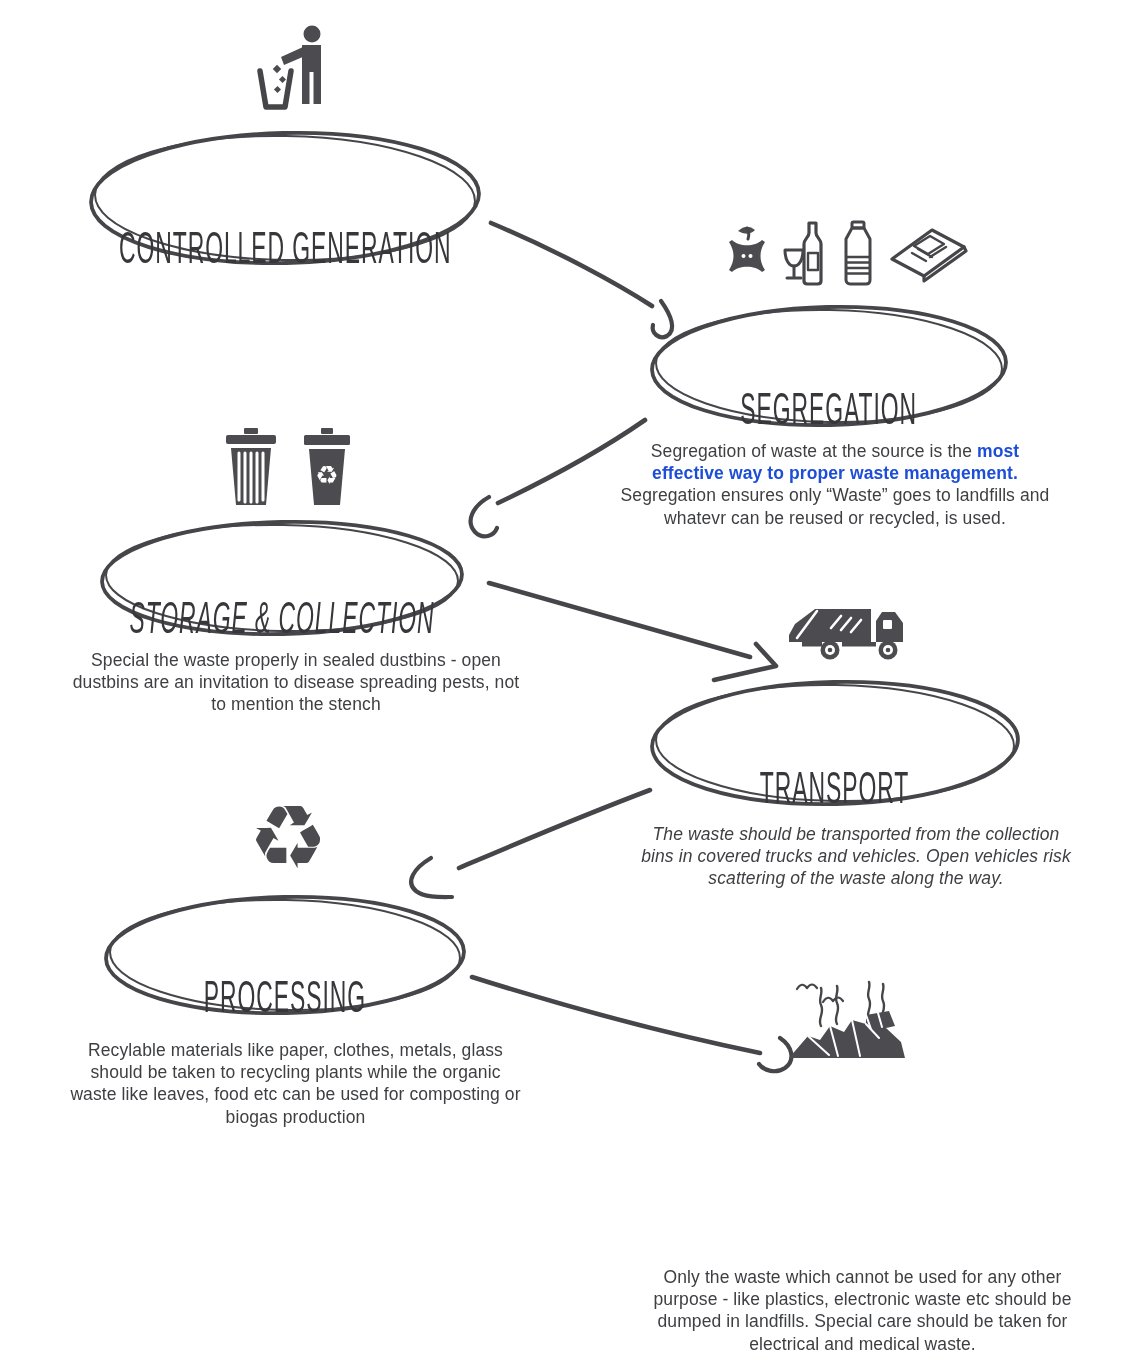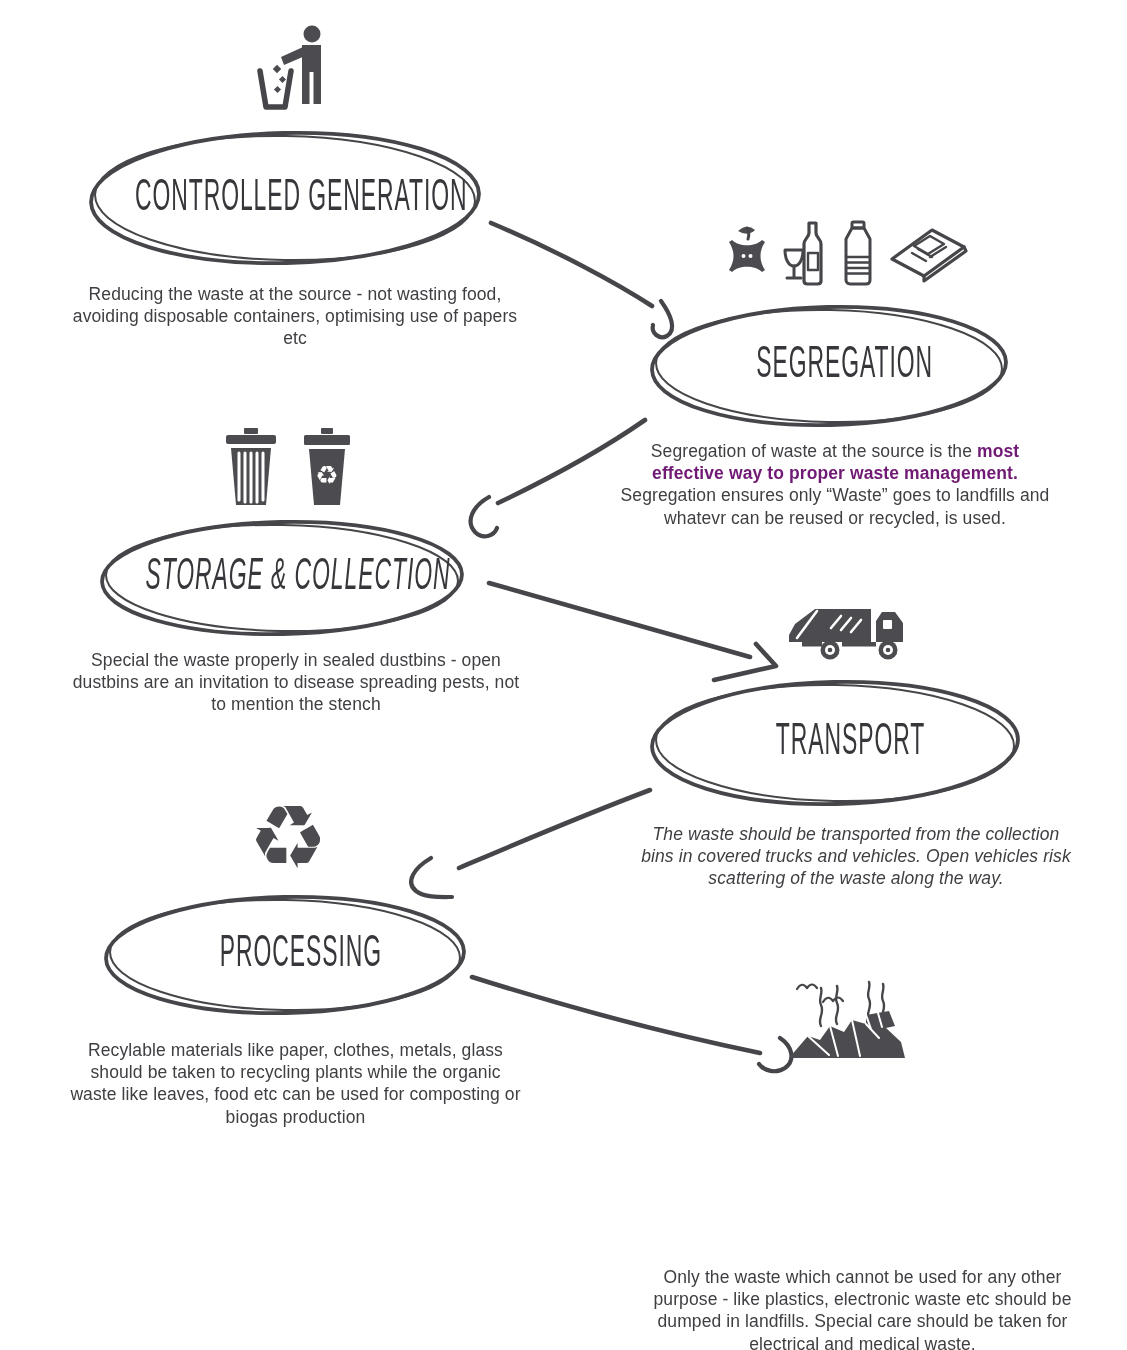--- a/index.html
+++ b/index.html
@@ -5,27 +5,27 @@
   html,body{margin:0;padding:0;background:#fff;}
   .canvas{position:relative;width:1127px;height:1350px;background:#fff;overflow:hidden;
           font-family:"Liberation Sans", sans-serif;color:#3e3f42;}
   .abs{position:absolute;}
   svg{display:block;}
   .ink-stroke{stroke:#46464a;fill:none;stroke-linecap:round;stroke-linejoin:round;}
   .ink-fill{fill:#4c4c50;}
   .white-stroke{stroke:#ffffff;fill:none;stroke-linecap:round;}
   .ellipse-wrap{position:absolute;}
   .ellipse-wrap svg{position:absolute;left:0;top:0;}
-  .ellipse-title{position:absolute;left:16px;top:0;width:100%;height:100%;
-                 display:flex;align-items:center;justify-content:center;}
+  .ellipse-title{position:absolute;left:0;top:0;width:100%;height:100%;
+                 display:flex;align-items:flex-end;justify-content:center;}
   .title-inner{display:inline-block;white-space:nowrap;font-size:37px;font-weight:400;
                letter-spacing:1.5px;color:#37373b;transform:scale(0.62,1.18);margin-top:-6px;}
   .desc{position:absolute;text-align:center;font-size:17.5px;line-height:1.27;
         letter-spacing:0.1px;color:#3e3f42;margin:0;}
-  .desc .b{font-weight:bold;color:#701a75;}
+  .desc .b{font-weight:bold;color:#1d4ed8;}
   .icon-row{position:absolute;display:flex;align-items:center;gap:10px;}
   .recycle-glyph{position:absolute;font-family:"DejaVu Sans", sans-serif;color:#4c4c50;
                  text-align:center;line-height:1;}
 </style>
 </head>
 <body>
 
 <div class="canvas">
 
   <svg class="abs" style="left:0;top:0;" width="1127" height="1350" viewBox="0 0 1127 1350">
@@ -65,21 +65,20 @@
 
   <div class="ellipse-wrap" style="left:85px;top:127px;width:400px;height:143px;">
     <svg width="400" height="143" viewBox="0 0 400 143">
       <ellipse class="ink-stroke" stroke-width="3.8" cx="200" cy="71" rx="194" ry="65" transform="rotate(-1.3 200 71)"></ellipse>
       <ellipse class="ink-stroke" stroke-width="2" cx="200" cy="71" rx="190" ry="62" transform="rotate(1 200 71)"></ellipse>
     </svg>
     <div class="ellipse-title">
         <span class="title-inner">CONTROLLED GENERATION</span>
       </div>
   </div>
-  <p class="desc" style="left:70px;top:283px;width:450px;">Reducing the waste at the source - not wasting food, avoiding disposable containers, optimising use of papers etc</p>
 
   <div class="icon-row" style="left:724px;top:220px;">
     <svg width="46" height="64" viewBox="0 0 46 64">
       <path class="ink-fill" d="M14,9 Q23,1 31,8 Q24,15 14,9 Z"></path>
       <path class="ink-stroke" stroke-width="3" d="M23,6 q3,5 1,11"></path>
       <path class="ink-fill" d="M8,18 C15,25 31,25 38,18 L41,20 C35,29 35,39 41,48 L38,50 C31,43 15,43 8,50 L5,48 C11,39 11,29 5,20 Z"></path>
       <circle fill="#ffffff" cx="19.5" cy="34" r="2"></circle>
       <circle fill="#ffffff" cx="26.5" cy="34" r="2"></circle>
     </svg>
     <svg width="50" height="68" viewBox="0 0 50 68">

